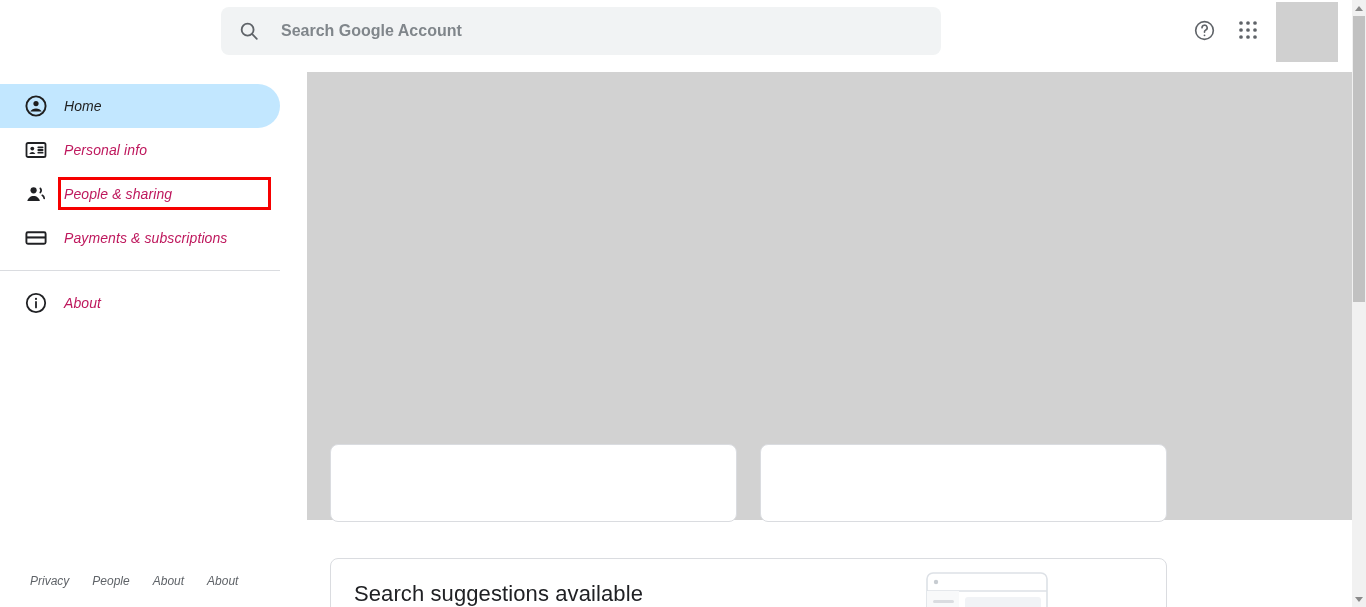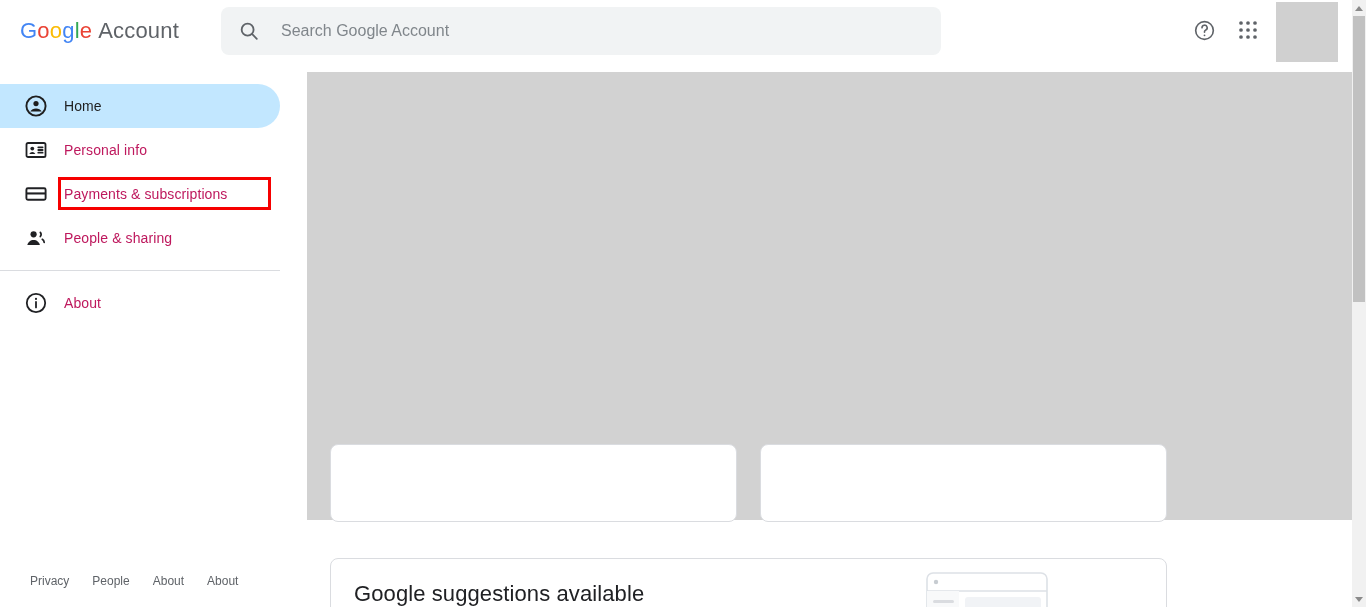--- a/index.html
+++ b/index.html
@@ -63,20 +63,21 @@
   }
   .searchbar input {
     border: none;
     outline: none;
     background: transparent;
     font-family: "Liberation Sans", sans-serif;
     font-size: 16px;
     color: #4c1d95;
     width: 620px;
     padding: 0;
+    font-weight: bold;
   }
   .searchbar input::placeholder { color: #80868b; }
 
   .hdr-right {
     position: absolute;
     right: 14px; top: 0;
     height: 64px;
     display: flex;
     align-items: center;
   }
@@ -96,20 +97,21 @@
   }
 
   
   .sidebar {
     position: absolute;
     left: 0; top: 64px;
     width: 300px;
     height: 543px;
     background: #ffffff;
     z-index: 6;
+    font-style: italic;
   }
   .nav {
     position: absolute;
     left: 0; top: 20px;
     width: 300px;
   }
   .nav-item {
     position: relative;
     height: 44px;
     display: flex;
@@ -238,23 +240,20 @@
     background: #c1c1c1;
     border-radius: 0;
     cursor: pointer;
   }
 </style>
 </head>
 <body>
 
 <div class="header">
 
-  <div class="brand">
-    <span class="g1">G</span><span class="o1">o</span><span class="o2">o</span><span class="g2">g</span><span class="l1">l</span><span class="e1">e</span><span class="word2">Account</span>
-  </div>
 
   <div class="searchbar">
     <span class="s-icon">
       <svg width="22" height="22" viewBox="0 0 24 24" fill="none" stroke="#5f6368" stroke-width="2" stroke-linecap="round">
         <circle cx="10.5" cy="10.5" r="6.5"></circle>
         <line x1="15.5" y1="15.5" x2="20.5" y2="20.5"></line>
       </svg>
     </span>
     <input type="text" value="" placeholder="Search Google Account" style="">
   </div>
@@ -315,38 +314,38 @@
           <line x1="14.3" y1="14.7" x2="18.6" y2="14.7" stroke-linecap="round"></line>
         </svg>
       </span>
       <span class="n-label">Personal info</span>
     </div>
 
 
 
     <div class="nav-item">
       <span class="n-icon">
-        <svg width="24" height="24" viewBox="0 0 24 24">
-          <rect x="2.4" y="6.2" width="19.2" height="11.6" rx="1.5" fill="none" stroke="#202124" stroke-width="1.9"></rect>
-          <rect x="2.4" y="10.4" width="19.2" height="2.1" fill="#202124"></rect>
-        </svg>
-      </span>
-      <span class="n-label">Payments &amp; subscriptions</span>
-    </div>
-
-    <div class="nav-item">
-      <span class="n-icon">
         <svg width="24" height="24" viewBox="0 0 24 24" fill="#202124">
           <circle cx="9.6" cy="8.3" r="3.1"></circle>
           <path d="M3.3 19.1c.6-3.2 3.2-5.2 6.3-5.2s5.7 2 6.3 5.2z"></path>
           <path d="M16.3 6.3a3.5 3.5 0 0 1 0 4.3" fill="none" stroke="#202124" stroke-width="1.7" stroke-linecap="round"></path>
           <path d="M18.3 13.3a4.4 4.4 0 0 1 1.9 3.1" fill="none" stroke="#202124" stroke-width="1.7" stroke-linecap="round"></path>
         </svg>
       </span>
       <span class="n-label">People &amp; sharing</span>
+    </div>
+
+    <div class="nav-item">
+      <span class="n-icon">
+        <svg width="24" height="24" viewBox="0 0 24 24">
+          <rect x="2.4" y="6.2" width="19.2" height="11.6" rx="1.5" fill="none" stroke="#202124" stroke-width="1.9"></rect>
+          <rect x="2.4" y="10.4" width="19.2" height="2.1" fill="#202124"></rect>
+        </svg>
+      </span>
+      <span class="n-label">Payments &amp; subscriptions</span>
     </div>
 
     <div class="nav-divider"></div>
 
     <div class="nav-item">
       <span class="n-icon">
         <svg width="24" height="24" viewBox="0 0 24 24" fill="none" stroke="#202124" stroke-width="1.8">
           <circle cx="12" cy="12" r="9.2"></circle>
           <circle cx="12" cy="7.9" r="1.05" fill="#202124" stroke="none"></circle>
           <line x1="12" y1="11" x2="12" y2="16.4" stroke-linecap="round"></line>
@@ -367,21 +366,21 @@
 <div class="redbox"></div>
 
 <div class="main">
 
   <div class="grey-hero"></div>
 
   <div class="card card-left"></div>
   <div class="card card-right"></div>
 
   <div class="card card-wide">
-    <div class="cw-title">Google suggestions available</div>
+    <div class="cw-title">Search suggestions available</div>
     <div class="cw-illo">
       <svg width="190" height="110" viewBox="0 0 190 110">
         <rect x="18" y="4" width="120" height="80" rx="6" fill="#ffffff" stroke="#dde1e6" stroke-width="1.6"></rect>
         <line x1="18" y1="22" x2="138" y2="22" stroke="#dde1e6" stroke-width="1.4"></line>
         <circle cx="27" cy="13" r="2.2" fill="#c7ccd1"></circle>
         <rect x="18" y="22" width="32" height="62" fill="#f8f9fa"></rect>
         <rect x="24" y="31" width="21" height="3" rx="1.5" fill="#dadce0"></rect>
         <rect x="24" y="40" width="16" height="3" rx="1.5" fill="#e8eaed"></rect>
         <rect x="24" y="49" width="19" height="3" rx="1.5" fill="#e8eaed"></rect>
         <rect x="56" y="28" width="76" height="50" rx="3" fill="#f1f3f6"></rect>

